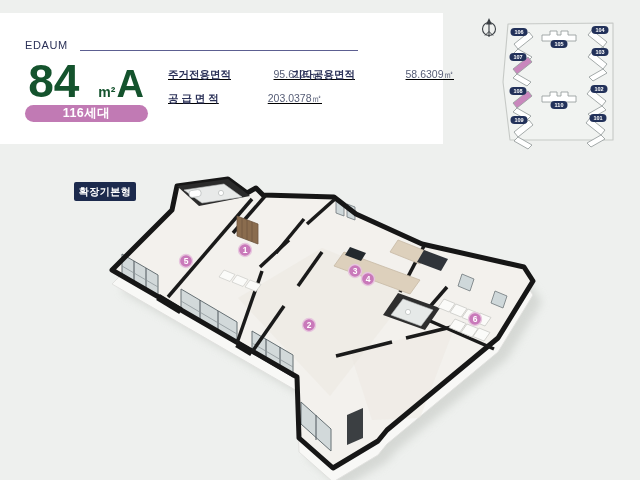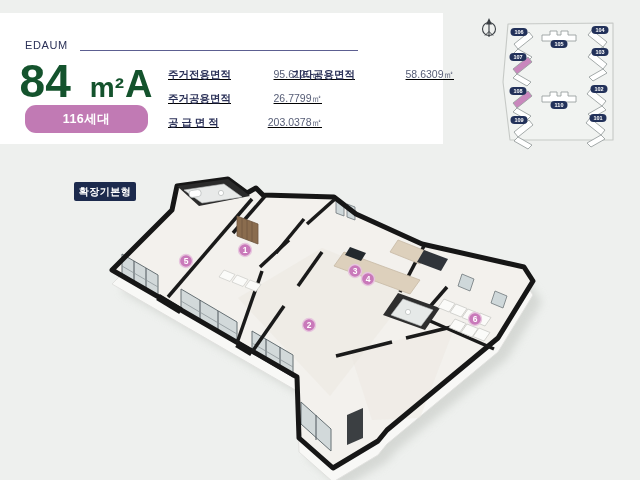--- a/index.html
+++ b/index.html
@@ -19,24 +19,24 @@
   }
   .brand{font-size:11px;letter-spacing:.6px;color:#2b3158;font-weight:400;}
   .brand-bold{font-size:11px;letter-spacing:.6px;color:#2b3158;font-weight:700;margin-left:4px;}
   .brand-rule{flex:0 0 auto;width:278px;height:1px;background:#5c5f91;margin-left:12px;}
   .unit-title{
     position:absolute;left:18px;top:44px;width:136px;height:50px;
     display:flex;align-items:baseline;justify-content:center;
     color:#14532d;font-weight:700;
   }
   .unit-num{font-size:46px;line-height:48px;}
-  .unit-sqm{font-size:28px;margin-left:19px;}
+  .unit-sqm{font-size:14px;margin-left:19px;}
   .unit-letter{font-size:38px;margin-left:1px;}
   .households-badge{
-    position:absolute;left:25px;top:92px;width:123px;height:28px;border-radius:11px;
+    position:absolute;left:25px;top:92px;width:123px;height:17px;border-radius:11px;
     background:#c17ab4;color:#ffffff;font-size:12.5px;font-weight:700;
     display:flex;align-items:center;justify-content:center;letter-spacing:.5px;
   }
   .area-col{position:absolute;top:54px;}
   .area-col.c1{left:168px;}
   .area-col.c2{left:292px;}
   .area-row{display:flex;height:16px;margin-bottom:8px;align-items:center;text-decoration:underline;}
   .area-label{width:78px;font-size:10.5px;font-weight:700;color:#2b3158;white-space:nowrap;}
   .area-value{width:76px;font-size:10.5px;color:#565d76;text-align:right;white-space:nowrap;}
   .c2 .area-value{width:84px;}
@@ -62,24 +62,20 @@
     <span class="unit-num">84</span>
     <span class="unit-sqm">m²</span>
     <span class="unit-letter">A</span>
   </div>
   <div class="households-badge">116세대</div>
 
   <div class="area-col c1">
     <div class="area-row">
       <span class="area-label">주거전용면적</span>
       <span class="area-value">95.6120㎡</span>
-    </div>
-    <div class="area-row">
-      <span class="area-label">주거공용면적</span>
-      <span class="area-value">26.7799㎡</span>
     </div>
     <div class="area-row">
       <span class="area-label">공 급 면 적</span>
       <span class="area-value">203.0378㎡</span>
     </div>
   </div>
   <div class="area-col c2">
     <div class="area-row">
       <span class="area-label">기타공용면적</span>
       <span class="area-value">58.6309㎡</span>

